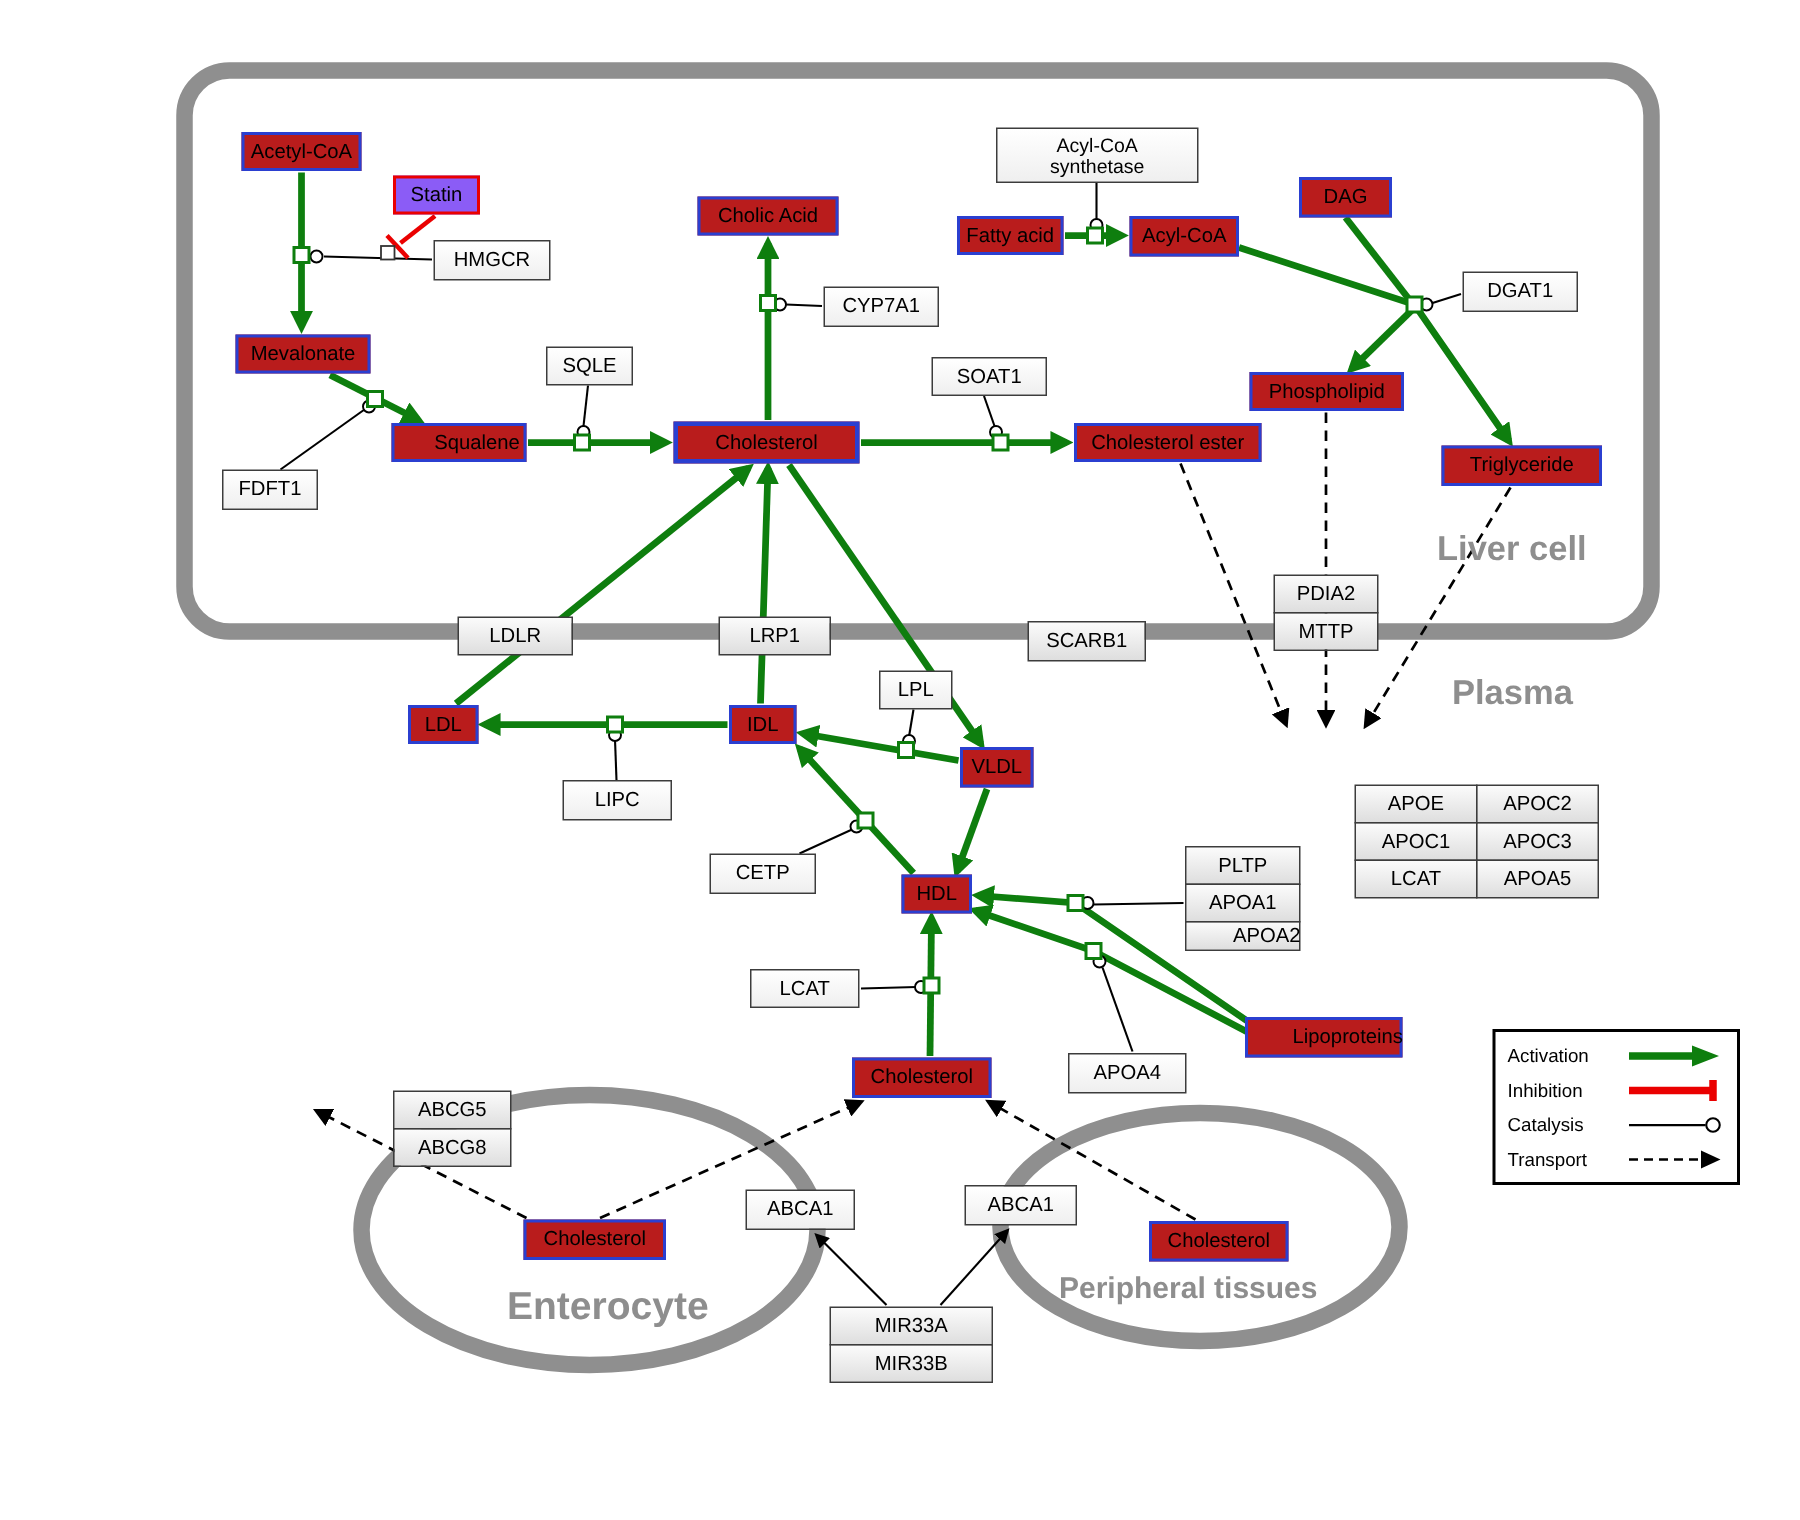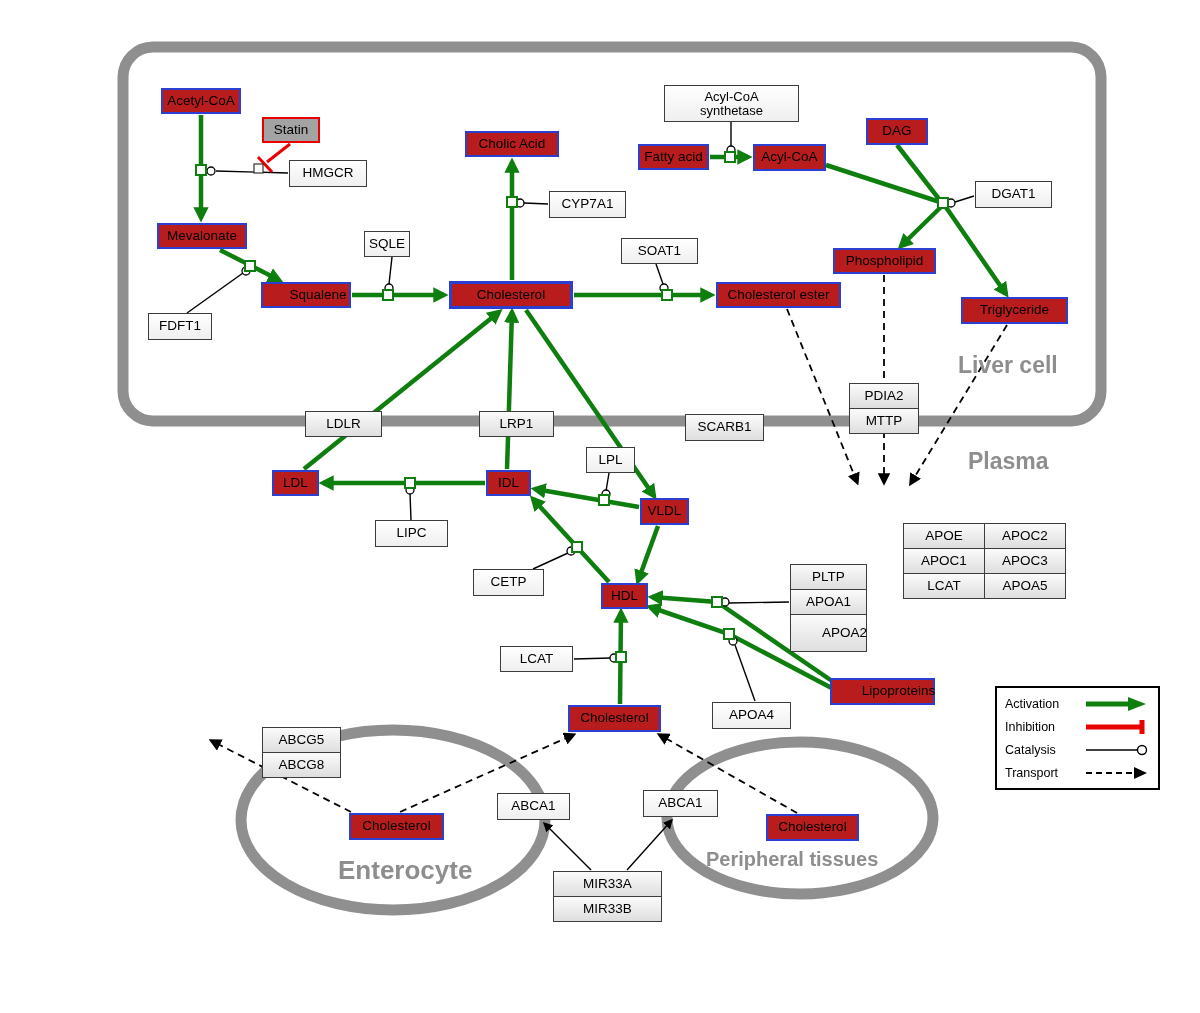--- a/index.html
+++ b/index.html
@@ -11,21 +11,21 @@
   .node {
     position:absolute; box-sizing:border-box; z-index:2;
     display:flex; align-items:center; justify-content:center;
     text-align:center; font-size:13.5px; line-height:1.05; color:#000;
     white-space:nowrap;
   }
   .metab { background:#b91c1c; border:2px solid #2b3fd0; }
   .metab-thick { border-width:3px; }
   .enzyme { background:linear-gradient(180deg,#ffffff 0%,#efefef 100%); border:1px solid #3c3c3c; }
   .enzyme-gray { background:linear-gradient(180deg,#fbfbfb 0%,#dedede 100%); border:1px solid #3c3c3c; }
-  .statin-box { background:#a3a3a3; border:2px solid #ea0000; }
+  .statin-box { background:#8b5cf6; border:2px solid #ea0000; }
   .two-line { flex-direction:column; white-space:normal; font-size:13px; }
   .cell-lbl { position:absolute; z-index:2; font-weight:700; color:#8e8e8e; }
   #legend {
     position:absolute; z-index:3; left:995px; top:686px; width:165px; height:104px;
     box-sizing:border-box; border:2px solid #000; background:#fff;
     display:flex; flex-direction:column; justify-content:space-around; padding:4px 8px;
   }
   .legend-row { display:flex; align-items:center; justify-content:space-between; height:23px; }
   .legend-label { font-size:12.5px; color:#000; }
 </style>
@@ -162,39 +162,39 @@
   <div class="node metab" style="left:601px; top:583px; width:47px; height:26px;">HDL</div>
   <div class="node metab" style="left:830px; top:678px; width:105px; height:27px;padding-left:32px;">Lipoproteins</div>
   <div class="node metab" style="left:568px; top:705px; width:93px; height:27px;">Cholesterol</div>
   <div class="node metab" style="left:349px; top:813px; width:95px; height:27px;">Cholesterol</div>
   <div class="node metab" style="left:766px; top:814px; width:93px; height:27px;">Cholesterol</div>
 
   <div class="node statin-box" style="left:262px; top:117px; width:58px; height:26px;">Statin</div>
 
   <div class="node enzyme" style="left:289px; top:160px; width:78px; height:27px;">HMGCR</div>
   <div class="node enzyme" style="left:148px; top:313px; width:64px; height:27px;">FDFT1</div>
-  <div class="node enzyme" style="left:364px; top:231px; width:46px; height:26px;">SQLE</div>
+  <div class="node enzyme" style="left:364px; top:231px; width:58px; height:26px;">SQLE</div>
   <div class="node enzyme" style="left:549px; top:191px; width:77px; height:27px;">CYP7A1</div>
   <div class="node enzyme" style="left:621px; top:238px; width:77px; height:26px;">SOAT1</div>
   <div class="node enzyme two-line" style="left:664px; top:85px; width:135px; height:37px;">
     <span>Acyl-CoA</span>
     <span>synthetase</span>
   </div>
   <div class="node enzyme" style="left:975px; top:181px; width:77px; height:27px;">DGAT1</div>
   <div class="node enzyme-gray" style="left:849px; top:383px; width:70px; height:26px; position:absolute;">PDIA2</div>
   <div class="node enzyme-gray" style="left:849px; top:408px; width:70px; height:26px;">MTTP</div>
   <div class="node enzyme-gray" style="left:305px; top:411px; width:77px; height:26px;">LDLR</div>
   <div class="node enzyme-gray" style="left:479px; top:411px; width:75px; height:26px;">LRP1</div>
   <div class="node enzyme-gray" style="left:685px; top:414px; width:79px; height:27px;">SCARB1</div>
   <div class="node enzyme" style="left:586px; top:447px; width:49px; height:26px;">LPL</div>
   <div class="node enzyme" style="left:375px; top:520px; width:73px; height:27px;">LIPC</div>
   <div class="node enzyme" style="left:473px; top:569px; width:71px; height:27px;">CETP</div>
   <div class="node enzyme-gray" style="left:790px; top:564px; width:77px; height:26px;">PLTP</div>
   <div class="node enzyme-gray" style="left:790px; top:589px; width:77px; height:26px;">APOA1</div>
-  <div class="node enzyme-gray" style="left:790px; top:614px; width:77px; height:38px;padding-left:32px;">APOA2</div>
+  <div class="node enzyme-gray" style="left:790px; top:614px; width:77px; height:20px;padding-left:32px;">APOA2</div>
   <div class="node enzyme" style="left:500px; top:646px; width:73px; height:26px;">LCAT</div>
   <div class="node enzyme" style="left:712px; top:702px; width:79px; height:27px;">APOA4</div>
   <div class="node enzyme-gray" style="left:262px; top:727px; width:79px; height:26px;">ABCG5</div>
   <div class="node enzyme-gray" style="left:262px; top:752px; width:79px; height:26px;">ABCG8</div>
   <div class="node enzyme" style="left:497px; top:793px; width:73px; height:27px;">ABCA1</div>
   <div class="node enzyme" style="left:643px; top:790px; width:75px; height:27px;">ABCA1</div>
   <div class="node enzyme-gray" style="left:553px; top:871px; width:109px; height:26px;">MIR33A</div>
   <div class="node enzyme-gray" style="left:553px; top:896px; width:109px; height:26px;">MIR33B</div>
 
   <div>

